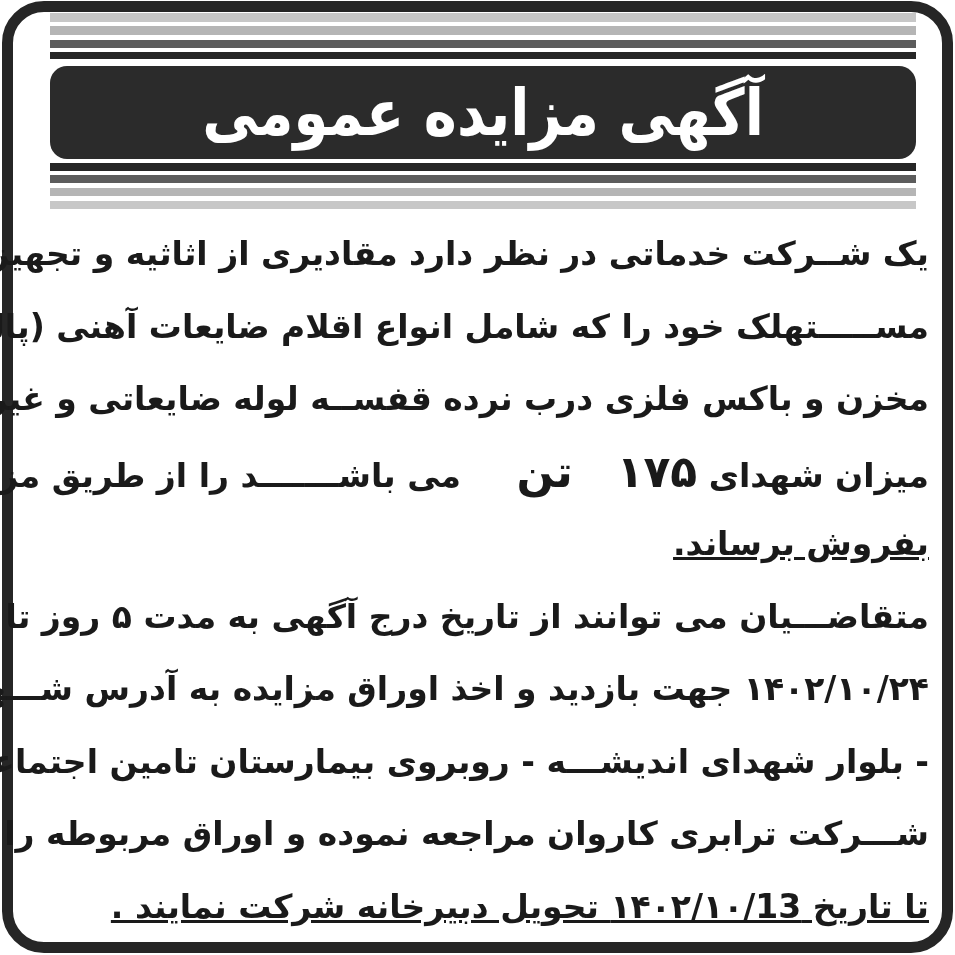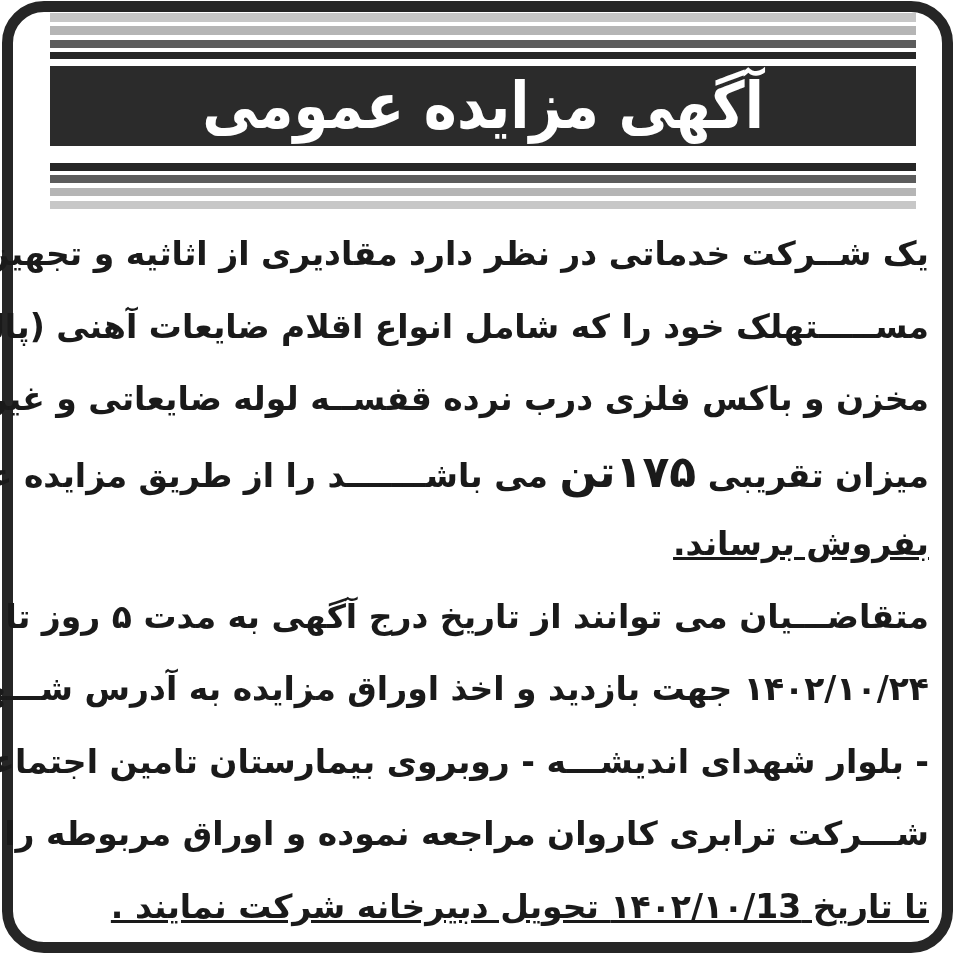--- a/index.html
+++ b/index.html
@@ -7,43 +7,43 @@
   .frame {
     position: absolute; left: 2px; top: 1px; width: 929px; height: 930px;
     border: 11px solid #262626; border-radius: 42px; background: #fff;
   }
   .stripe { position: absolute; left: 50px; width: 866px; }
   .s1 { top: 13px; height: 9px; background: #c7c7c7; }
   .s2 { top: 26px; height: 9px; background: #b5b5b5; }
   .s3 { top: 40px; height: 8px; background: #5c5c5c; }
   .s4 { top: 52px; height: 7px; background: #262626; }
   .banner {
-    position: absolute; left: 50px; top: 66px; width: 866px; height: 80px;
-    background: #2b2b2b; display: flex; align-items: center; justify-content: center;
+    position: absolute; left: 50px; top: 66px; width: 866px; height: 93px;
+    background: #2b2b2b; display: flex; align-items: center; justify-content: center; border-radius: 17px;
   }
   .banner h1 {
     margin: 0; color: #ffffff; font-family: "DejaVu Sans", sans-serif;
     font-weight: bold; font-size: 56px; line-height: 1; direction: rtl;
     letter-spacing: 0; transform: scaleY(1.15);
   }
   .s5 { top: 163px; height: 8px; background: #262626; }
   .s6 { top: 175px; height: 8px; background: #5c5c5c; }
   .s7 { top: 188px; height: 8px; background: #b5b5b5; }
   .s8 { top: 201px; height: 8px; background: #c7c7c7; }
   .body-text {
     position: absolute; left: 36px; top: 218px; width: 893px;
     direction: rtl; text-align: right; color: #1a1a1a;
     font-family: "DejaVu Sans", sans-serif; font-weight: bold;
   }
   .line {
     display: block; height: 72.5px; line-height: 72px; font-size: 33px;
     white-space: nowrap; text-align: justify; text-align-last: justify;
   }
   .line.last { text-align-last: right; text-decoration: underline; }
-  .big-num { font-size: 44px; }
+  .big-num { font-size: 44px; margin-left: 44px; }
 </style>
 </head>
 <body>
 
 <div class="frame"></div>
 
 <div class="stripe s1"></div>
 <div class="stripe s2"></div>
 <div class="stripe s3"></div>
 <div class="stripe s4"></div>
@@ -55,21 +55,21 @@
 <div class="stripe s5"></div>
 <div class="stripe s6"></div>
 <div class="stripe s7"></div>
 <div class="stripe s8"></div>
 
 <div class="body-text">
   <div>
     <span class="line">یک شــرکت خدماتی در نظر دارد مقادیری از اثاثیه و تجهیزات</span>
     <span class="line">مســـــتهلک خود را که شامل انواع اقلام ضایعات آهنی (پالت-</span>
     <span class="line">مخزن و باکس فلزی درب نرده قفســه لوله ضایعاتی و غیره.. ) به</span>
-    <span class="line"><span>میزان تقریبی</span> <span class="big-num">۱۷۵</span><span class="big-num">تن</span> <span>می باشـــــــد را از طریق مزایده عمومی</span></span>
+    <span class="line"><span>میزان شهدای</span> <span class="big-num">۱۷۵</span><span class="big-num">تن</span> <span>می باشـــــــد را از طریق مزایده عمومی</span></span>
     <span class="line last">بفروش برساند.</span>
   </div>
   <div>
     <span class="line">متقاضـــیان می توانند از تاریخ درج آگهی به مدت ۵ روز تا تاریخ</span>
     <span class="line">۱۴۰۲/۱۰/۲۴ جهت بازدید و اخذ اوراق مزایده به آدرس شـــهریار</span>
     <span class="line">- بلوار شهدای اندیشـــه - روبروی بیمارستان تامین اجتماعی -</span>
     <span class="line">شـــرکت ترابری کاروان مراجعه نموده و اوراق مربوطه را حداکثر</span>
     <span class="line last">تا تاریخ ۱۴۰۲/۱۰/13 تحویل دبیرخانه شرکت نمایند .</span>
   </div>
 </div>

